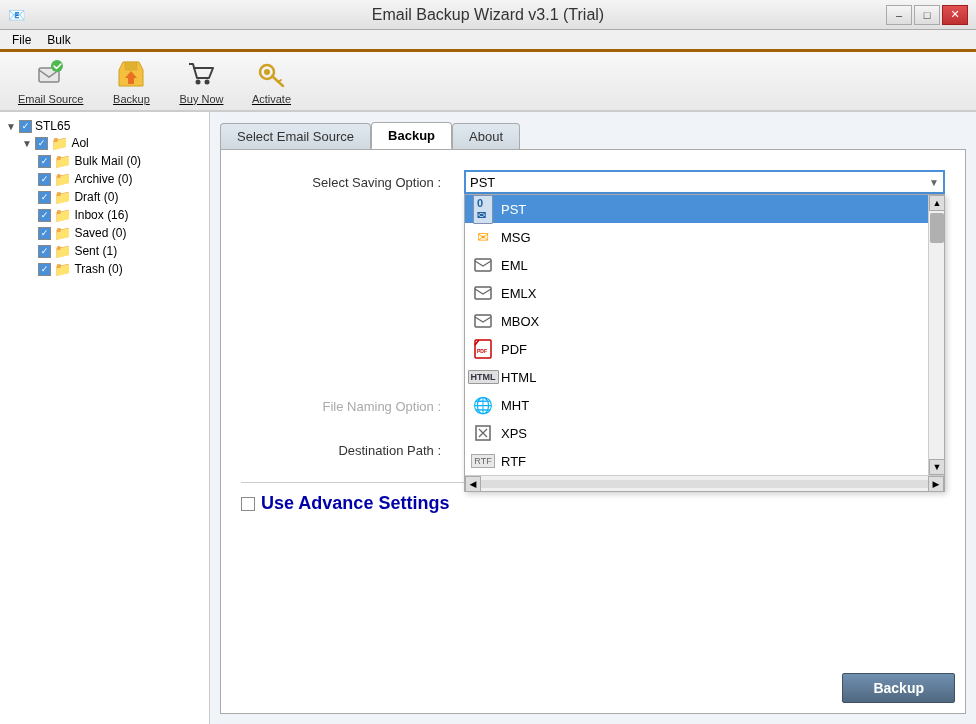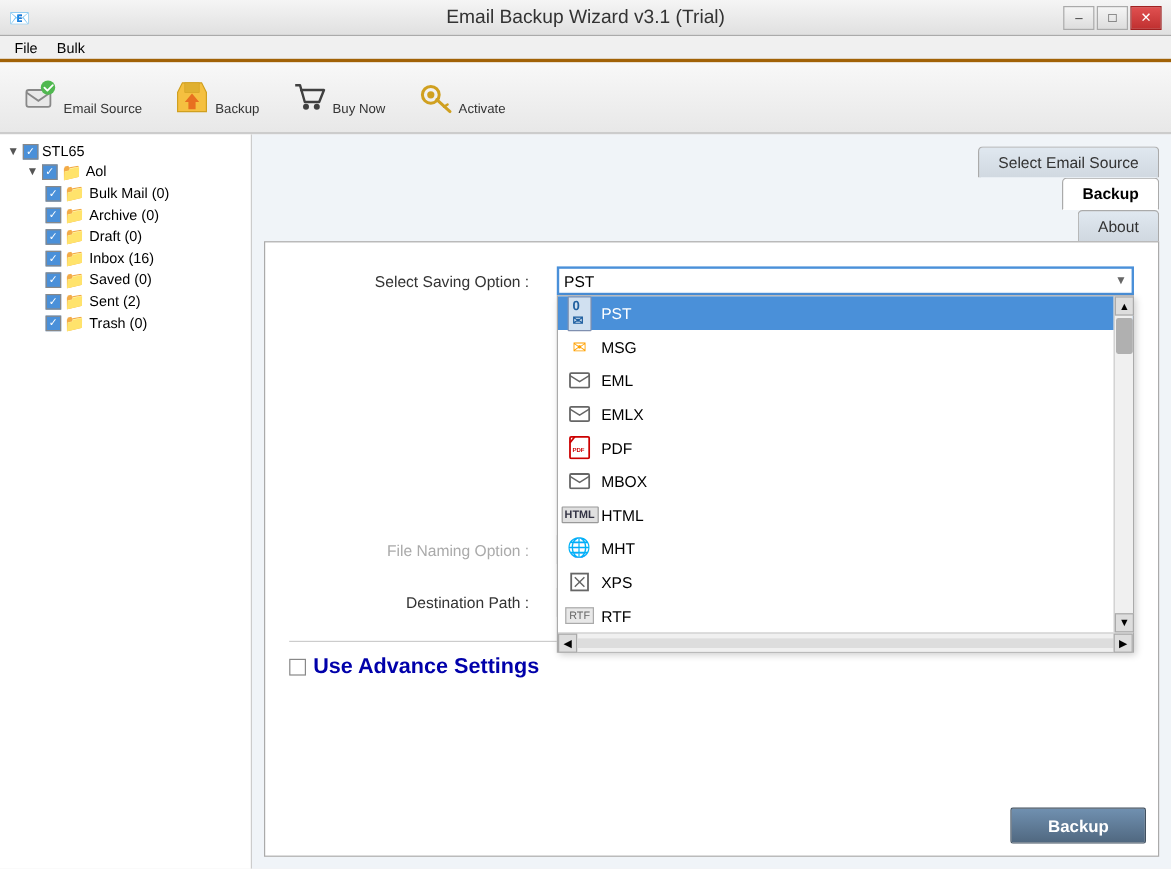--- a/index.html
+++ b/index.html
@@ -40,23 +40,23 @@
     .toolbar {
       background: linear-gradient(to bottom, #f8f8f8, #e8e8e8);
       height: 60px;
       display: flex;
       align-items: center;
       padding: 0 10px;
       gap: 10px;
       border-bottom: 2px solid #ccc;
     }
     .toolbar-btn {
-      display: flex; flex-direction: row; align-items: flex-end; justify-content: center;
+      display: flex; flex-direction: column; align-items: center; justify-content: center;
       gap: 3px; cursor: pointer; padding: 4px 8px; min-width: 60px;
-      border: none; background: transparent;
+      border: none; background: transparent; text-decoration: underline;
     }
     .toolbar-btn .tb-icon { width: 32px; height: 32px; display: flex; align-items: center; justify-content: center; font-size: 22px; }
     .toolbar-btn .tb-label { font-size: 11px; color: #333; }
 
     
     .main-layout {
       display: flex;
       height: calc(724px - 30px - 22px - 60px);
     }
 
@@ -87,21 +87,20 @@
       background: #f0f4f8;
       padding: 10px;
     }
 
     
     .tab-bar {
       display: flex;
       align-items: flex-end;
       gap: 0;
       margin-bottom: 0;
-      flex-direction: column;
     }
     .tab {
       padding: 5px 16px; border: 1px solid #aaa; background: linear-gradient(to bottom, #e0e8f0, #d0d8e0);
       cursor: pointer; font-size: 13px; color: #333; border-bottom: none;
       border-radius: 4px 4px 0 0;
     }
     .tab.active { background: white; font-weight: bold; border-bottom: 1px solid white; z-index: 1; color: #000; }
     .tab-select-email { color: #333; }
     .tab-content {
       background: white;
@@ -333,21 +332,21 @@
 
     <div class="tree-item tree-indent-2">
       <span class="checkbox checked">✓</span>
       <span class="folder-icon icon-folder">📁</span>
       <span>Saved (0)</span>
     </div>
 
     <div class="tree-item tree-indent-2">
       <span class="checkbox checked">✓</span>
       <span class="folder-icon icon-folder">📁</span>
-      <span>Sent (2)</span>
+      <span>Sent (1)</span>
     </div>
 
     <div class="tree-item tree-indent-2">
       <span class="checkbox checked">✓</span>
       <span class="folder-icon icon-folder">📁</span>
       <span>Trash (0)</span>
     </div>
   </div>
 
   <div class="content-area">
@@ -397,37 +396,37 @@
                 <svg width="18" height="14" viewBox="0 0 18 14">
                     <rect x="1" y="1" width="16" height="12" rx="1" fill="none" stroke="#666" stroke-width="1.5"></rect>
                     <path d="M1 3 L9 8 L17 3" stroke="#666" stroke-width="1.2" fill="none"></path>
                   </svg>
               </span>
               <span>EMLX</span>
             </div>
 
             <div class="dropdown-item">
               <span class="item-icon">
+                <svg width="18" height="14" viewBox="0 0 18 14">
+                    <rect x="1" y="1" width="16" height="12" rx="1" fill="none" stroke="#666" stroke-width="1.5"></rect>
+                    <path d="M1 3 L9 8 L17 3" stroke="#666" stroke-width="1.2" fill="none"></path>
+                  </svg>
+              </span>
+              <span>MBOX</span>
+            </div>
+
+            <div class="dropdown-item">
+              <span class="item-icon">
                 <svg width="18" height="20" viewBox="0 0 18 20">
                     <rect x="1" y="1" width="16" height="18" rx="1" fill="#fff" stroke="#cc0000" stroke-width="1.5"></rect>
                     <path d="M1 6 L5 1" stroke="#cc0000" stroke-width="1.5" fill="none"></path>
                     <text x="3" y="14" font-size="5" font-weight="bold" fill="#cc0000">PDF</text>
                   </svg>
               </span>
               <span>PDF</span>
-            </div>
-
-            <div class="dropdown-item">
-              <span class="item-icon">
-                <svg width="18" height="14" viewBox="0 0 18 14">
-                    <rect x="1" y="1" width="16" height="12" rx="1" fill="none" stroke="#666" stroke-width="1.5"></rect>
-                    <path d="M1 3 L9 8 L17 3" stroke="#666" stroke-width="1.2" fill="none"></path>
-                  </svg>
-              </span>
-              <span>MBOX</span>
             </div>
 
             <div class="dropdown-item">
               <span class="item-icon">
                 <span style="font-size:9px;font-weight:bold;background:#e0e0e0;color:#334;padding:1px 2px;border:1px solid #999;border-radius:1px;">HTML</span>
               </span>
               <span>HTML</span>
             </div>
 
             <div class="dropdown-item">

